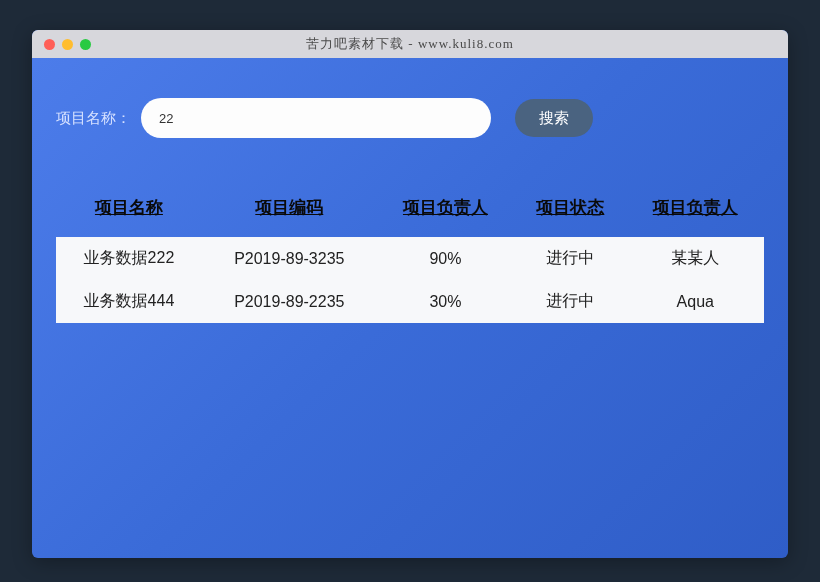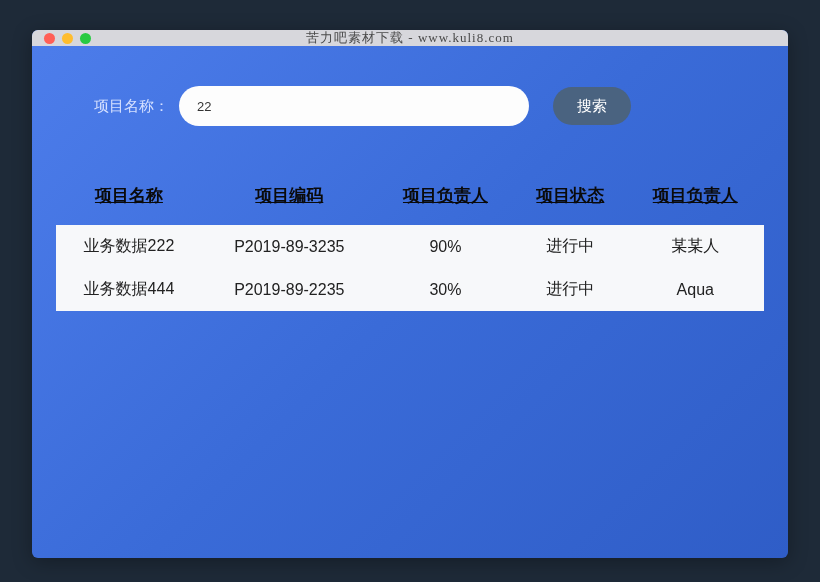--- a/index.html
+++ b/index.html
@@ -13,21 +13,21 @@
     }
     .window {
       width: 756px;
       height: 528px;
       background: linear-gradient(135deg, #4d7deb 0%, #3a6bd8 50%, #2f5dc7 100%);
       border-radius: 6px;
       overflow: hidden;
       box-shadow: 0 4px 20px rgba(0,0,0,0.3);
     }
     .titlebar {
-      height: 16px;
+      height: 28px;
       background: #d7d7dc;
       display: flex;
       align-items: center;
       position: relative;
     }
     .traffic-lights {
       display: flex;
       gap: 7px;
       padding-left: 12px;
     }
@@ -50,21 +50,20 @@
       letter-spacing: 1px;
       pointer-events: none;
     }
     .content {
       padding: 40px 24px 24px 24px;
     }
     .search-row {
       display: flex;
       align-items: center;
       gap: 10px;
-      margin-left: 38px;
     }
     .search-label {
       color: #d6e1ff;
       font-size: 15px;
     }
     .search-input {
       width: 350px;
       height: 40px;
       border-radius: 20px;
       border: none;

